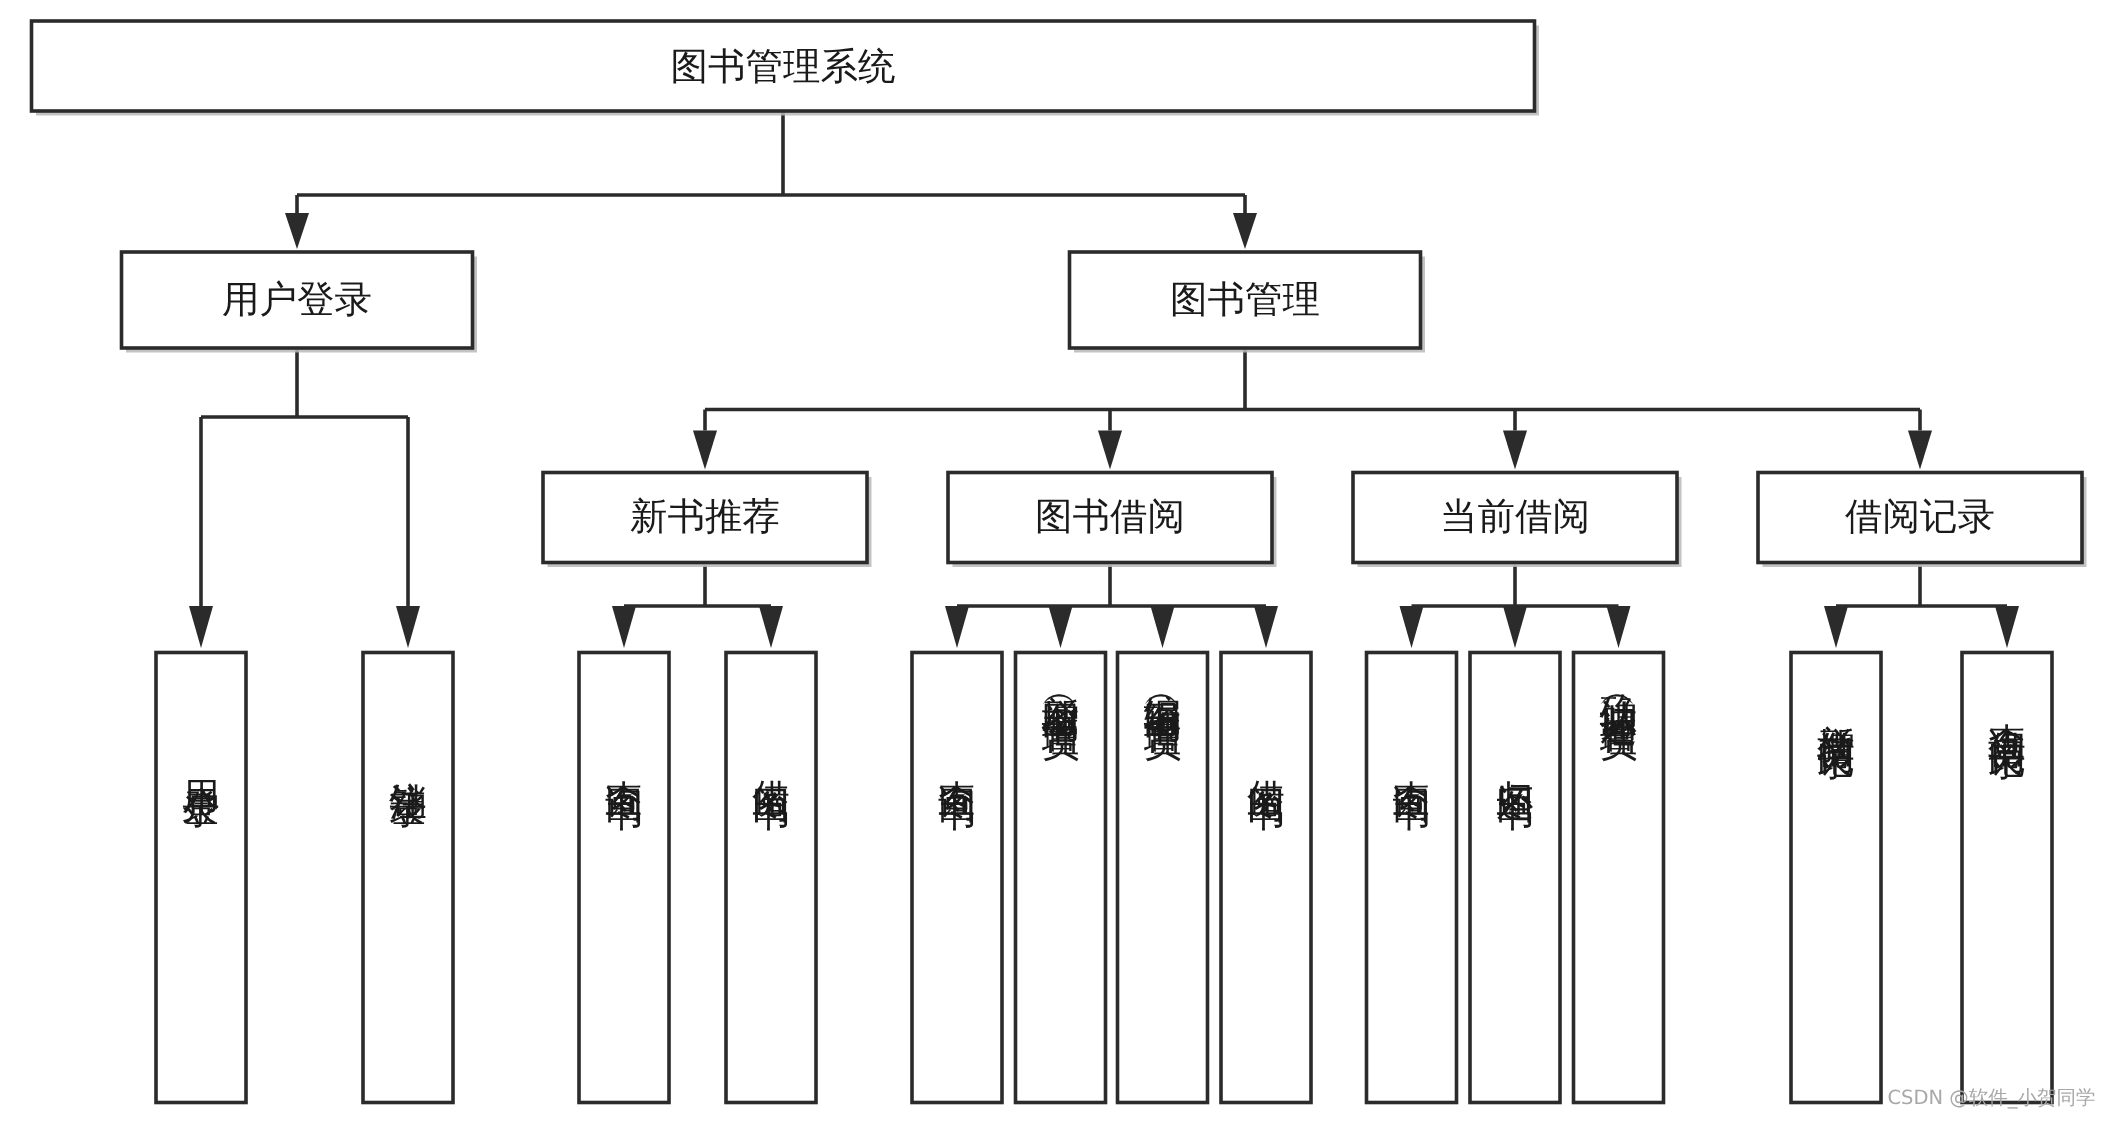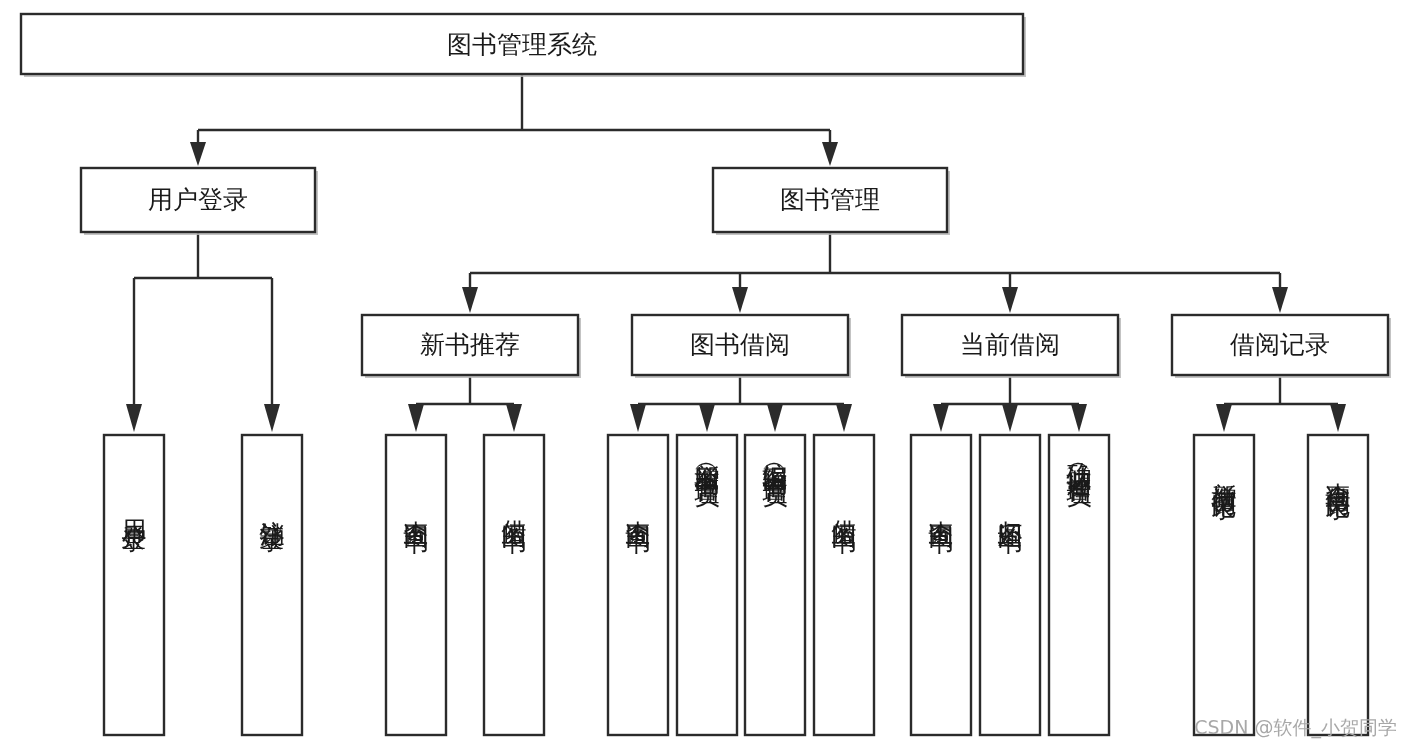--- a/index.html
+++ b/index.html
@@ -70,21 +70,21 @@
     line-height: 1.0;
     color: #1a1a1a;
     letter-spacing: 3px;
     white-space: nowrap;
   }
   .watermark {
     position: absolute;
     right: 8px;
     bottom: 6px;
     font-family: "DejaVu Sans", "Liberation Sans", sans-serif;
-    font-size: 19px;
+    font-size: 13px;
     color: #a8a8a8;
     white-space: nowrap;
     pointer-events: none;
   }
 </style>
 </head>
 <body>
 
 <div id="diagram-root">
 

